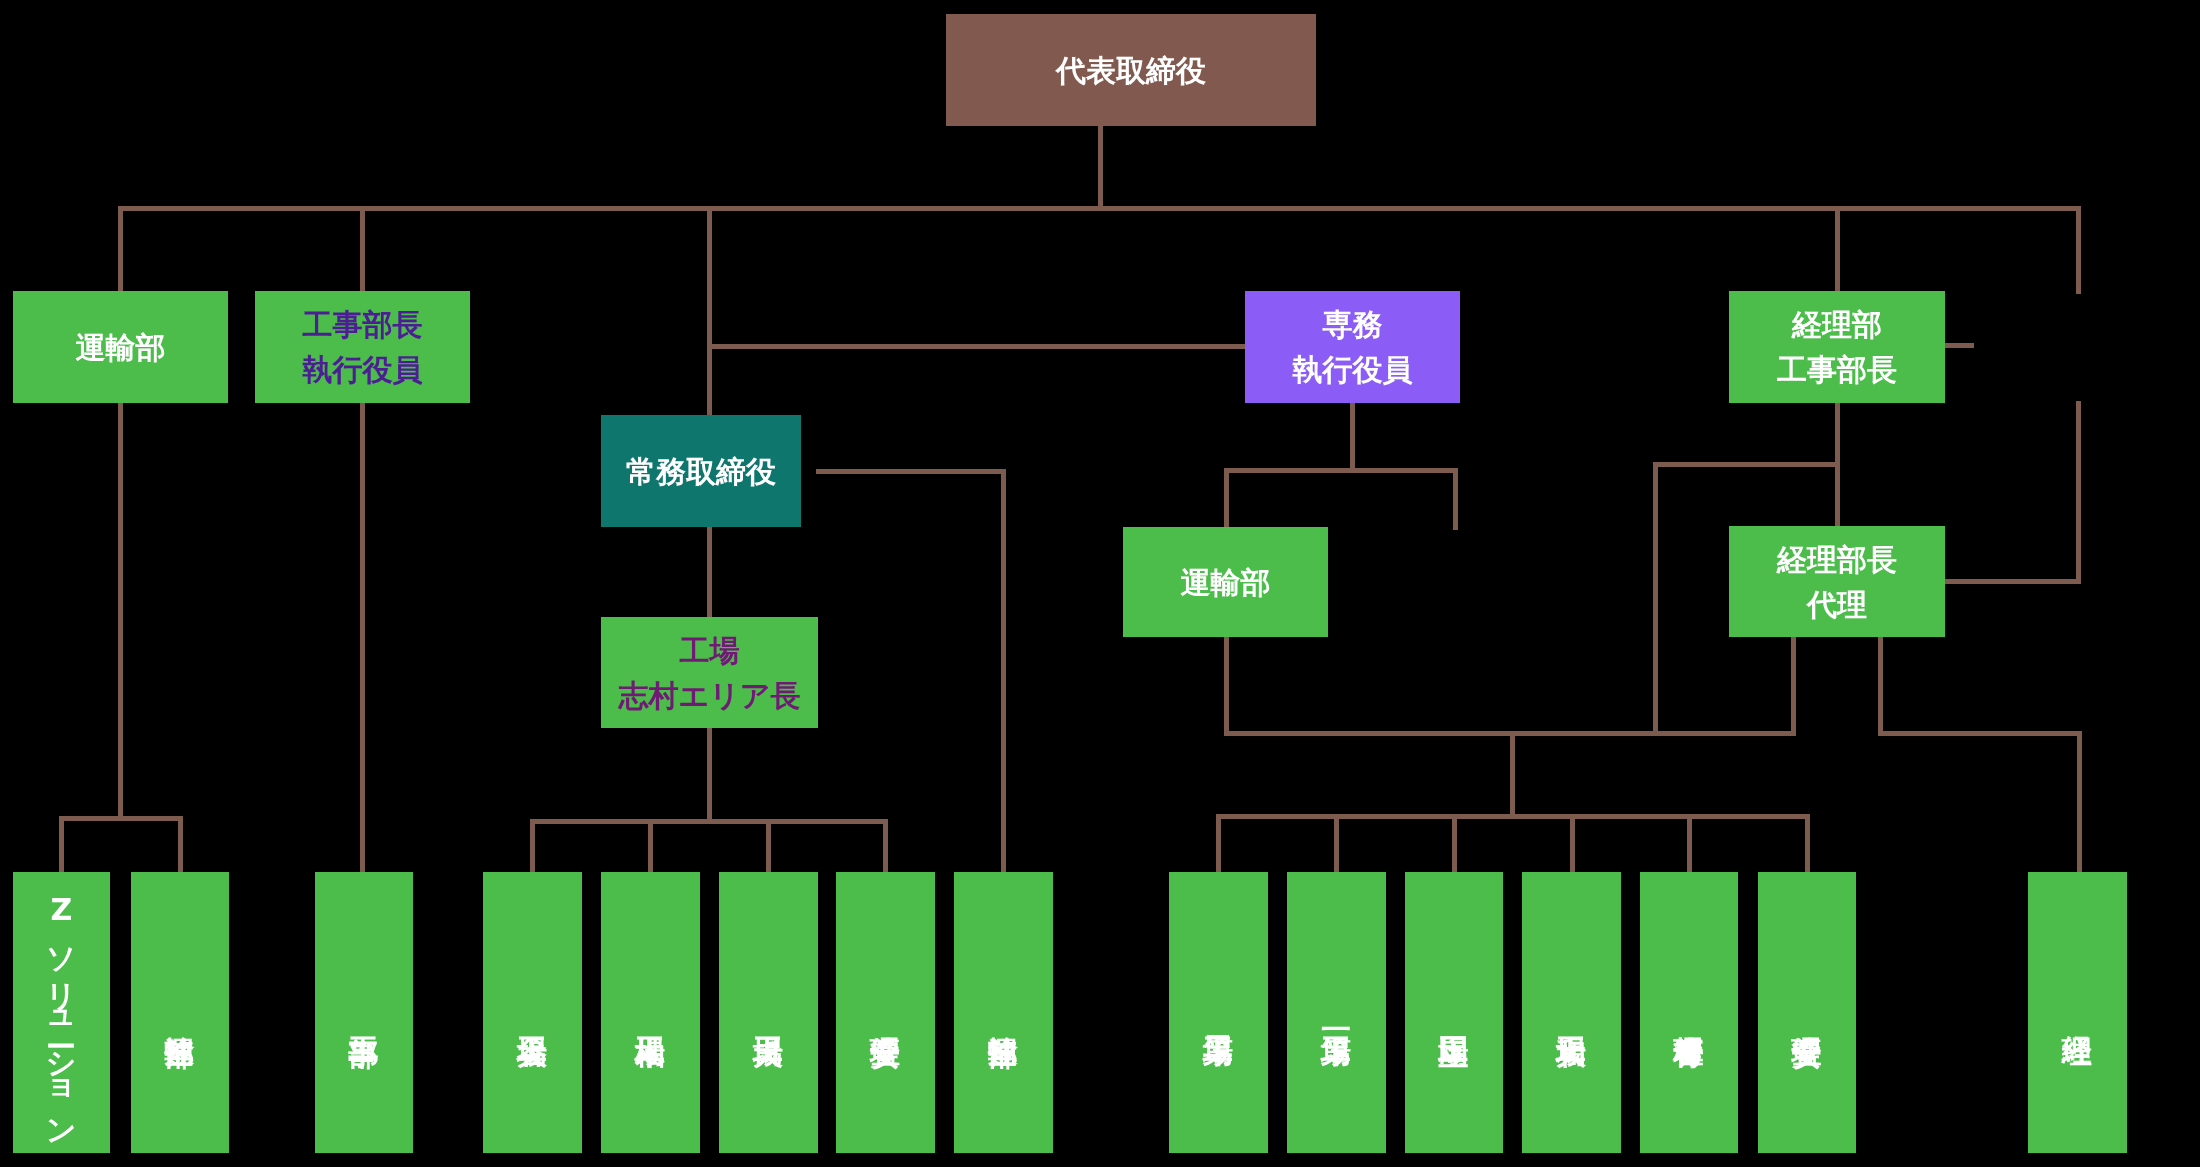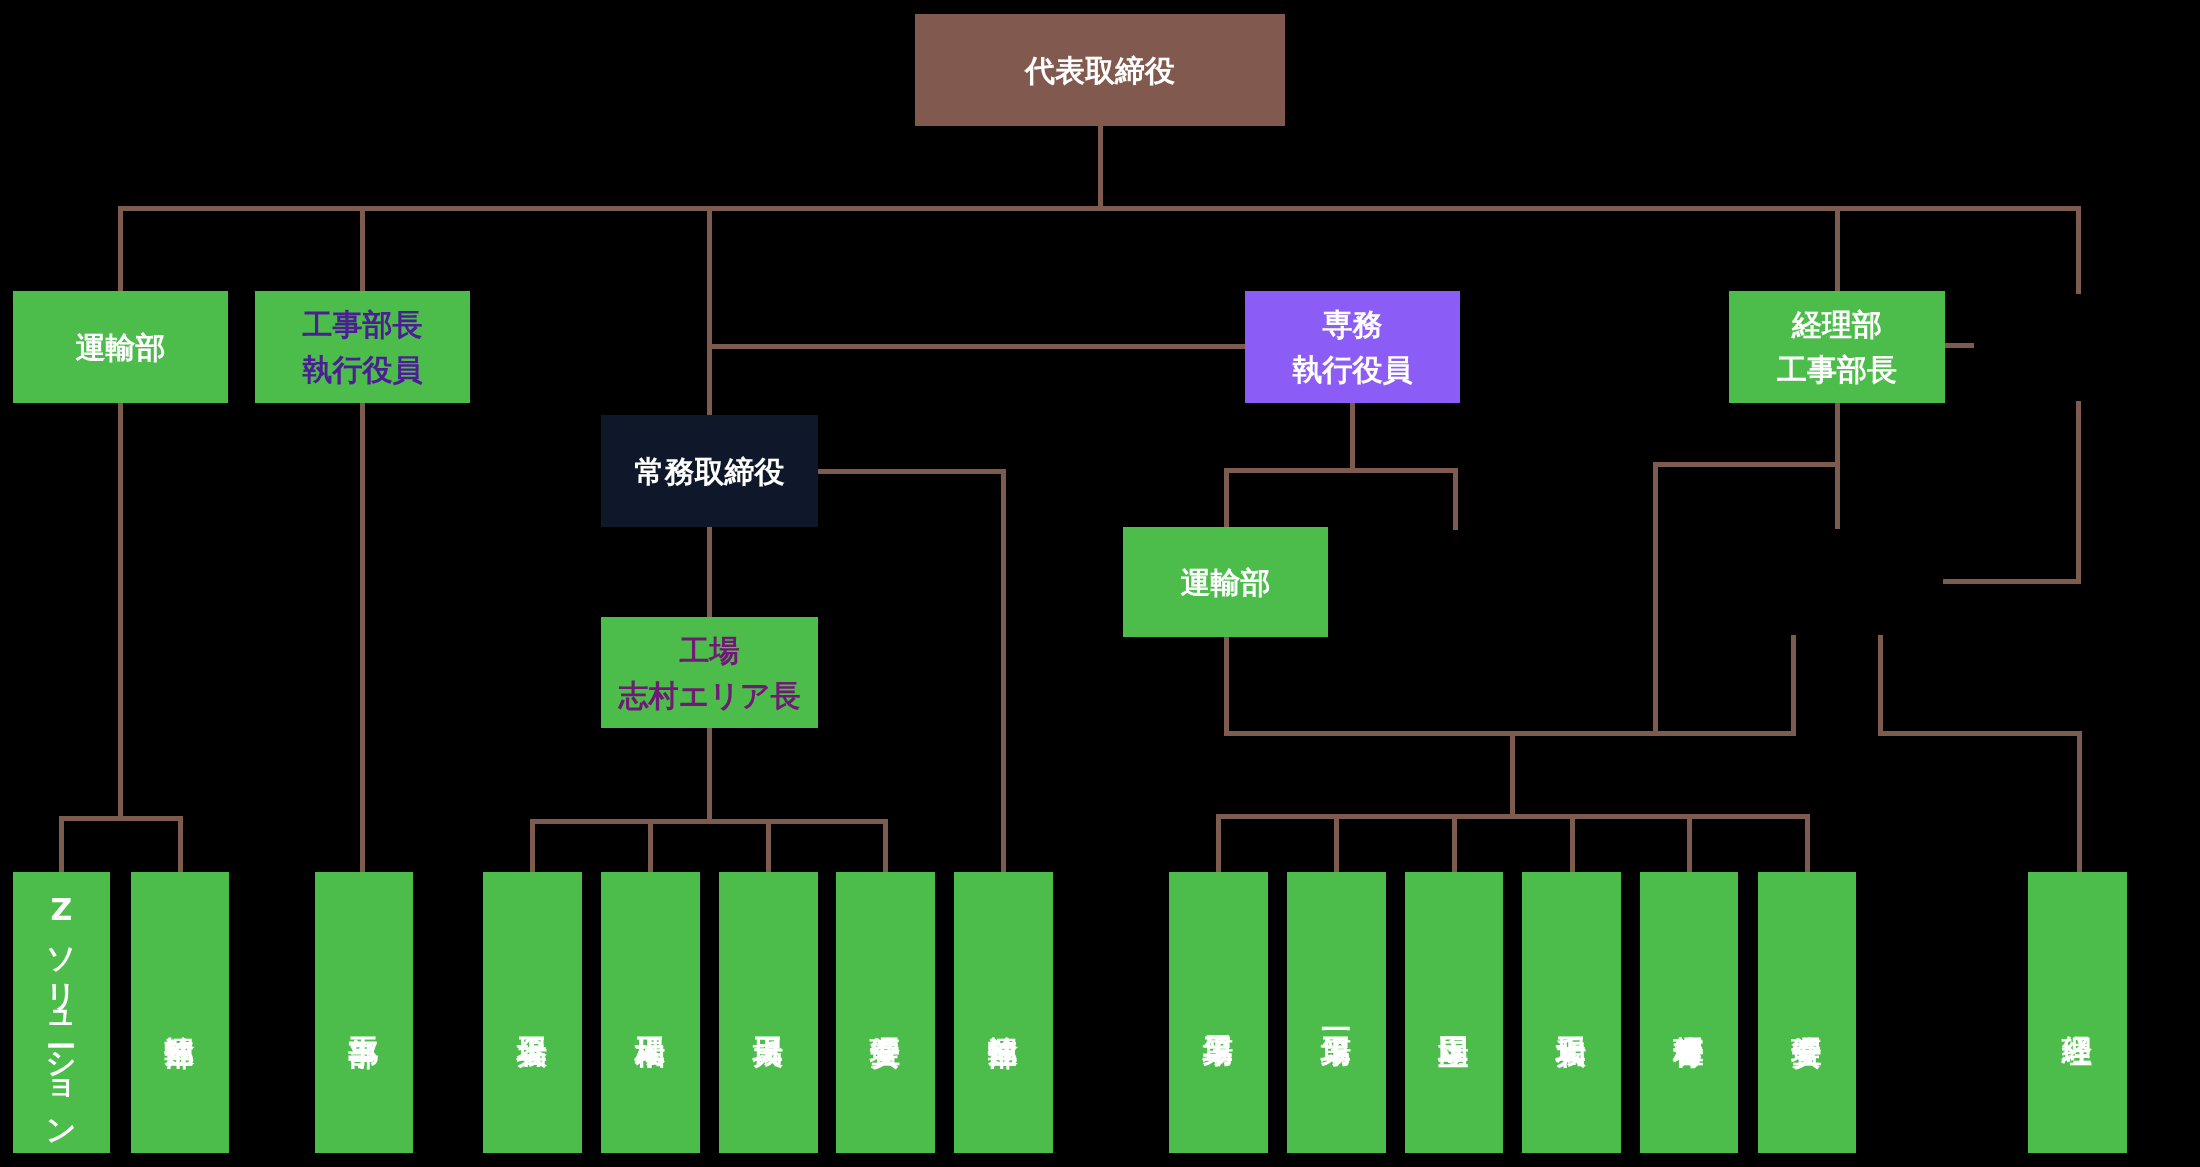--- a/index.html
+++ b/index.html
@@ -89,47 +89,51 @@
     <div class="edge" style="background: rgb(125, 91, 79); left: 1215.5px; top: 813.5px; width: 594px; height: 5px;"></div>
     <div class="edge" style="background: rgb(125, 91, 79); left: 1215.5px; top: 813.5px; width: 5px; height: 61px;"></div>
     <div class="edge" style="background: rgb(125, 91, 79); left: 1333.5px; top: 813.5px; width: 5px; height: 61px;"></div>
     <div class="edge" style="background: rgb(125, 91, 79); left: 1451.5px; top: 813.5px; width: 5px; height: 61px;"></div>
     <div class="edge" style="background: rgb(125, 91, 79); left: 1569.5px; top: 813.5px; width: 5px; height: 61px;"></div>
     <div class="edge" style="background: rgb(125, 91, 79); left: 1686.5px; top: 813.5px; width: 5px; height: 61px;"></div>
     <div class="edge" style="background: rgb(125, 91, 79); left: 1804.5px; top: 813.5px; width: 5px; height: 61px;"></div>
     <div class="edge" style="background: rgb(125, 91, 79); left: 2075.5px; top: 400.5px; width: 5px; height: 183px;"></div>
     <div class="edge" style="background: rgb(125, 91, 79); left: 1942.5px; top: 578.5px; width: 138px; height: 5px;"></div>
     <div class="edge" style="background: rgb(125, 91, 79); left: 1941.5px; top: 342.5px; width: 32px; height: 5px;"></div>
-    <div class="node node-h node-root" style="left: 915px; top: 14px; width: 370px; height: 112px; background: rgb(130, 89, 78); color: rgb(255, 255, 255);">
+    <div class="node node-h node-root" style="left: 946px; top: 14px; width: 370px; height: 112px; background: rgb(130, 89, 78); color: rgb(255, 255, 255);">
       <span class="label">代表取締役</span>
     </div>
     <div class="node node-h" style="left: 13px; top: 291px; width: 215px; height: 112px; background: rgb(76, 188, 75); color: rgb(255, 255, 255);">
       <span class="label">運輸部</span>
     </div>
     <div class="node node-h" style="left: 255px; top: 291px; width: 215px; height: 112px; background: rgb(76, 188, 75); color: #4c1d95;">
       <span class="label">工事部長
 執行役員</span>
     </div>
-    <div class="node node-h" style="left: 601px; top: 415px; width: 217px; height: 112px; background: #0f172a; color: rgb(255, 255, 255);">
+    <div class="node node-h" style="left: 601px; top: 415px; width: 200px; height: 112px; background: #0f766e; color: rgb(255, 255, 255);">
       <span class="label">常務取締役</span>
     </div>
     <div class="node node-h" style="left: 1245px; top: 291px; width: 215px; height: 112px; background: #8b5cf6; color: rgb(255, 255, 255);">
       <span class="label">専務
 執行役員</span>
     </div>
     <div class="node node-h" style="left: 1729px; top: 291px; width: 216px; height: 112px; background: rgb(76, 188, 75); color: rgb(255, 255, 255);">
       <span class="label">経理部
 工事部長</span>
     </div>
     <div class="node node-h" style="left: 601px; top: 617px; width: 217px; height: 111px; background: rgb(76, 188, 75); color: #701a75;">
       <span class="label">工場
 志村エリア長</span>
     </div>
     <div class="node node-h" style="left: 1123px; top: 527px; width: 205px; height: 110px; background: rgb(76, 188, 75); color: rgb(255, 255, 255);">
       <span class="label">運輸部</span>
+    </div>
+    <div class="node node-h" style="left: 1729px; top: 526px; width: 216px; height: 111px; background: rgb(76, 188, 75); color: rgb(255, 255, 255);">
+      <span class="label">経理部長
+代理</span>
     </div>
     <div class="node node-v" style="left: 13px; top: 872px; width: 97px; height: 281px; background: rgb(76, 188, 75); color: rgb(255, 255, 255);">
       <span class="label">Zソリューション</span>
     </div>
     <div class="node node-v" style="left: 131px; top: 872px; width: 98px; height: 281px; background: rgb(76, 188, 75); color: rgb(255, 255, 255);">
       <span class="label">運輸部</span>
     </div>
     <div class="node node-v" style="left: 315px; top: 872px; width: 98px; height: 281px; background: rgb(76, 188, 75); color: rgb(255, 255, 255);">
       <span class="label">工事部</span>
     </div>

